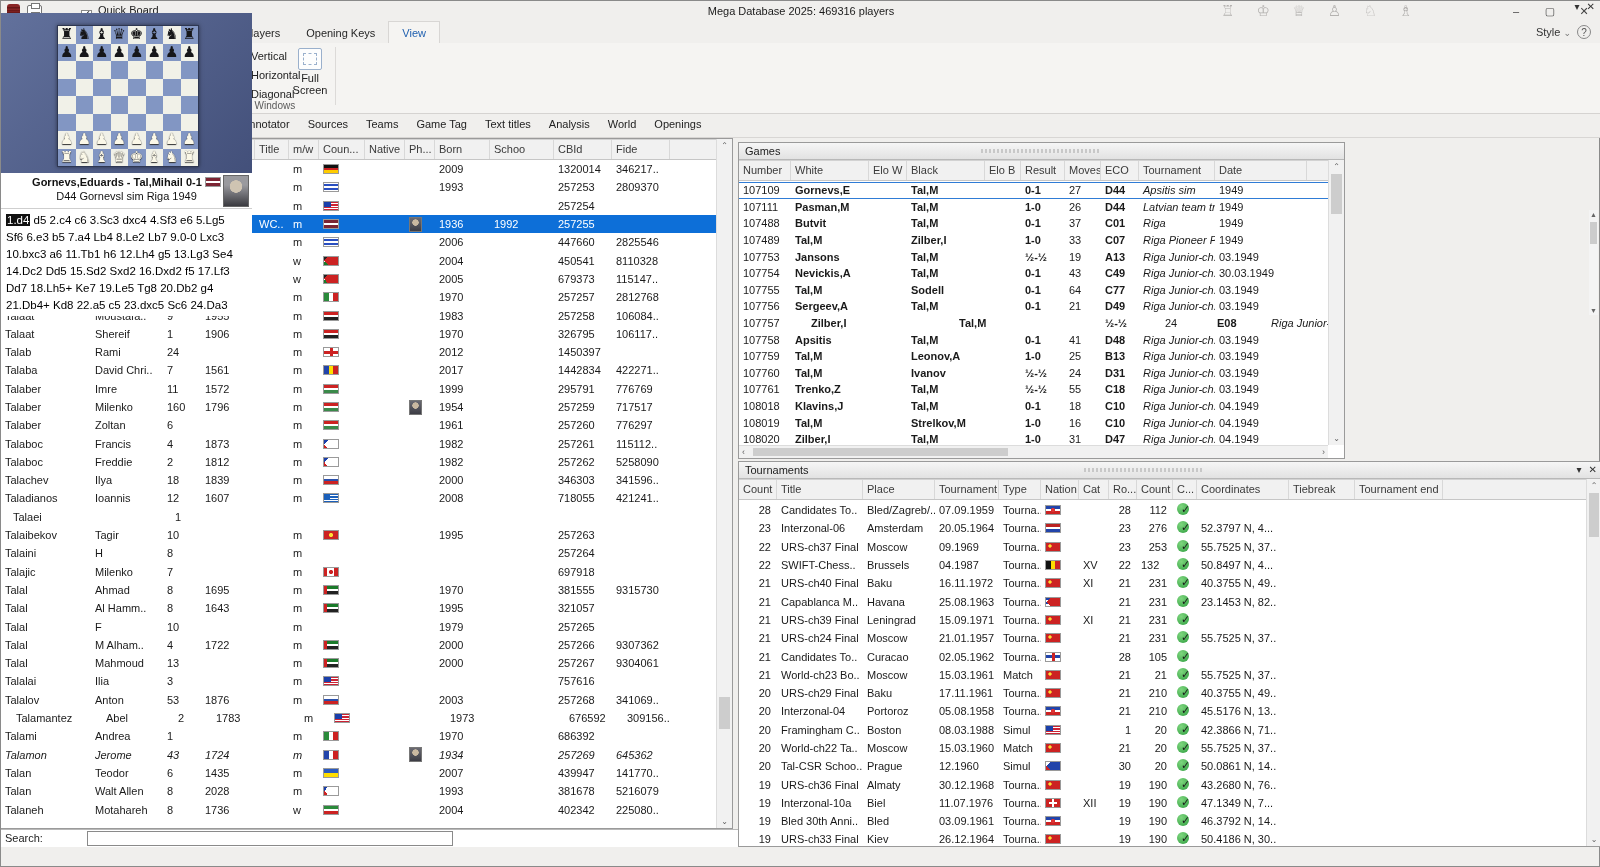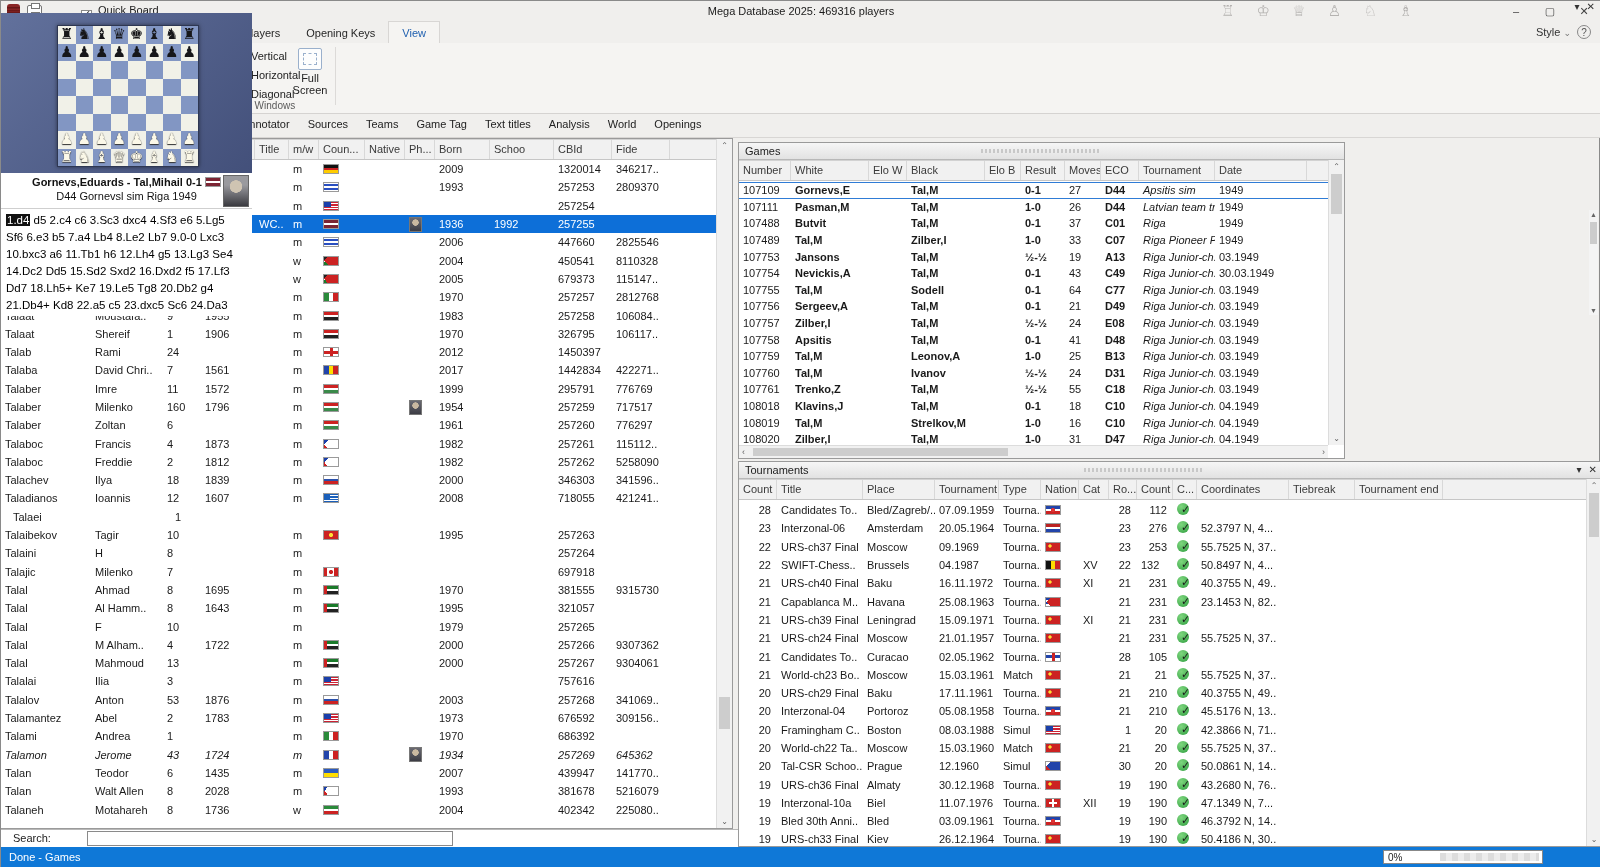--- a/index.html
+++ b/index.html
@@ -128,21 +128,21 @@
   #talphoto { position:absolute; right:3px; top:2px; width:26px; height:32px; border:1px solid #666;
     background:radial-gradient(circle at 50% 35%,#cfc4b2 6px,transparent 6.5px),linear-gradient(#9a9a9e 30%,#3a3a40); }
   #notation { position:absolute; left:0; top:208px; width:251px; height:107px; background:#fff; font-size:11.5px; color:#000; padding:3px 12px 0 5px; line-height:17px; overflow:hidden; }
   #notation .hl { background:#111; color:#fff; padding:0 1px; }
   #not-scroll { position:absolute; right:1px; top:209px; width:9px; height:105px; background:#f4f4f4; }
   #not-scroll .arr { width:100%; text-align:center; font-size:7px; color:#666; position:absolute; }
   #not-scroll .thumb { position:absolute; left:1px; right:1px; top:12px; height:22px; background:#ccc; }
 
   
   #searchbar { left:0; top:828px; width:737px; height:18px; background:#fff; border-top:1px solid #b8b8b8; }
-  #searchbar label { font-size:11px; color:#222; position:absolute; left:12px; top:2px; }
+  #searchbar label { font-size:11px; color:#222; position:absolute; left:4px; top:2px; }
   #search-input { position:absolute; left:86px; top:1px; width:366px; height:15px; border:1px solid #8a8a8a; font-size:11px; padding:0 3px; font-family:"Liberation Sans",sans-serif; }
   #statusbar { left:0; top:846px; width:1600px; height:21px; background:#0f78d7; }
   #status-text { position:absolute; left:8px; top:4px; font-size:11px; color:#fff; }
   #progress { position:absolute; left:1382px; top:3px; width:160px; height:14px; background:#fff; border:1px solid #888; }
   #progress .pct { position:absolute; left:4px; top:1px; font-size:10px; color:#222; }
   #progress .track { position:absolute; left:56px; top:2px; right:3px; bottom:2px; background:repeating-linear-gradient(90deg,#dcdcdc 0 6px,#ececec 6px 12px); }
 </style>
 </head>
 <body>
 
@@ -685,21 +685,21 @@
           <span>m</span>
           <span><span class="flag flag-ru"></span></span>
           <span></span>
           <span></span>
           <span>2003</span>
           <span></span>
           <span>257268</span>
           <span>341069..</span>
           <span></span>
         </div>
-        <div class="trow" style="grid-template-columns: 90px 72px 38px 54px 34px 30px 46px 40px 30px 55px 64px 58px 58px 1fr; height: 18.3px;">
+        <div class="trow" style="grid-template-columns: 90px 72px 38px 54px 34px 30px 46px 40px 30px 55px 64px 58px 58px 1fr; height: 18.3px; margin-left: 11px;">
           <span>Talamantez</span>
           <span>Abel</span>
           <span>2</span>
           <span>1783</span>
           <span></span>
           <span>m</span>
           <span><span class="flag flag-us"></span></span>
           <span></span>
           <span></span>
           <span>1973</span>
@@ -909,21 +909,21 @@
           <span></span>
           <span style="font-weight: bold;">Tal,M</span>
           <span></span>
           <span style="font-weight: bold;">0-1</span>
           <span>21</span>
           <span style="font-weight: bold;">D49</span>
           <span style="font-style: italic;">Riga Junior-ch..</span>
           <span>03.1949</span>
           <span></span>
         </div>
-        <div class="trow" style="grid-template-columns: 52px 78px 38px 78px 36px 44px 36px 38px 76px 92px 1fr; height: 16.6px;">
+        <div class="trow" style="grid-template-columns: 52px 78px 38px 78px 36px 44px 36px 38px 76px 92px 1fr; height: 16.6px; gap: 16px;">
           <span>107757</span>
           <span style="font-weight: bold;">Zilber,I</span>
           <span></span>
           <span style="font-weight: bold;">Tal,M</span>
           <span></span>
           <span style="font-weight: bold;">½-½</span>
           <span>24</span>
           <span style="font-weight: bold;">E08</span>
           <span style="font-style: italic;">Riga Junior-ch..</span>
           <span>03.1949</span>
@@ -1449,20 +1449,13 @@
       <div class="thumb" style="top:14px;height:44px;"></div>
       <div class="arr" style="bottom:2px;">⌄</div>
     </div>
   </div>
 
   <div id="searchbar" class="abs">
     <label>Search:</label>
     <input id="search-input" type="text" value="" style="">
   </div>
 
-  <div id="statusbar" class="abs">
-    <span id="status-text">Done - Games</span>
-    <div id="progress">
-      <span class="pct">0%</span>
-      <span class="track"></span>
-    </div>
-  </div>
 </div>
 
 </body></html>

